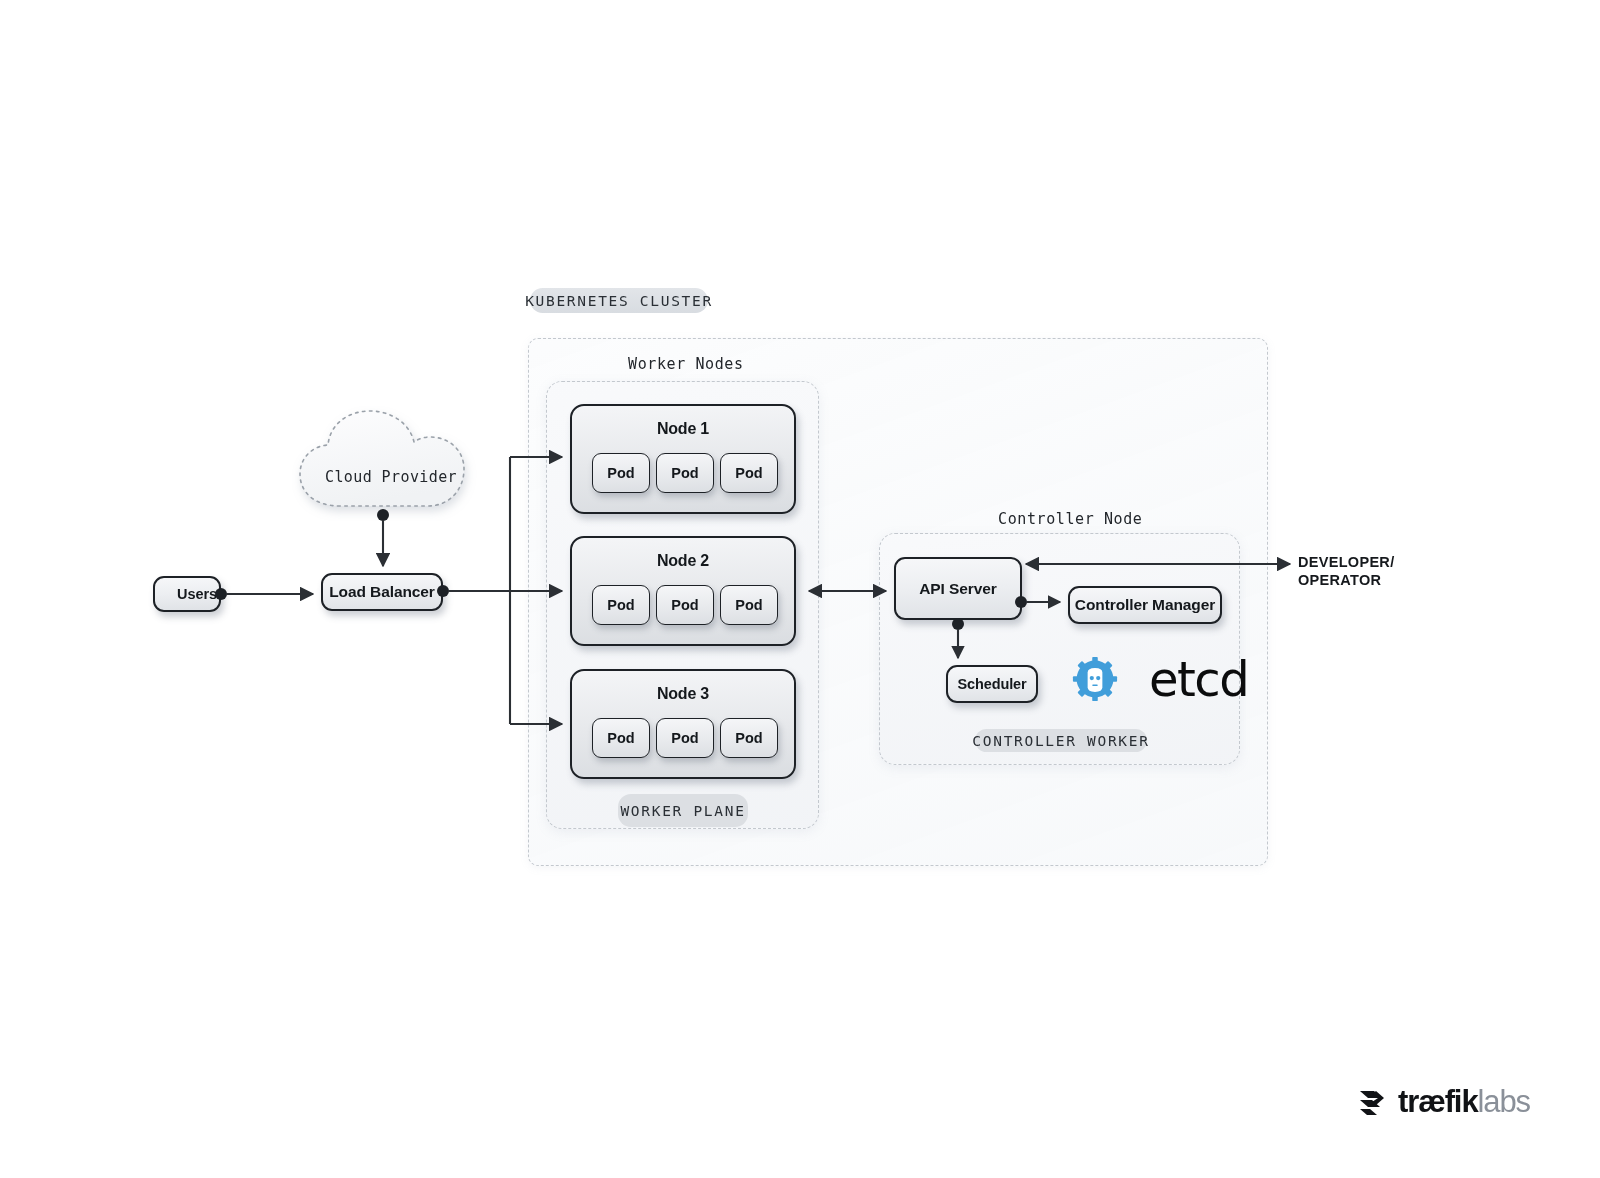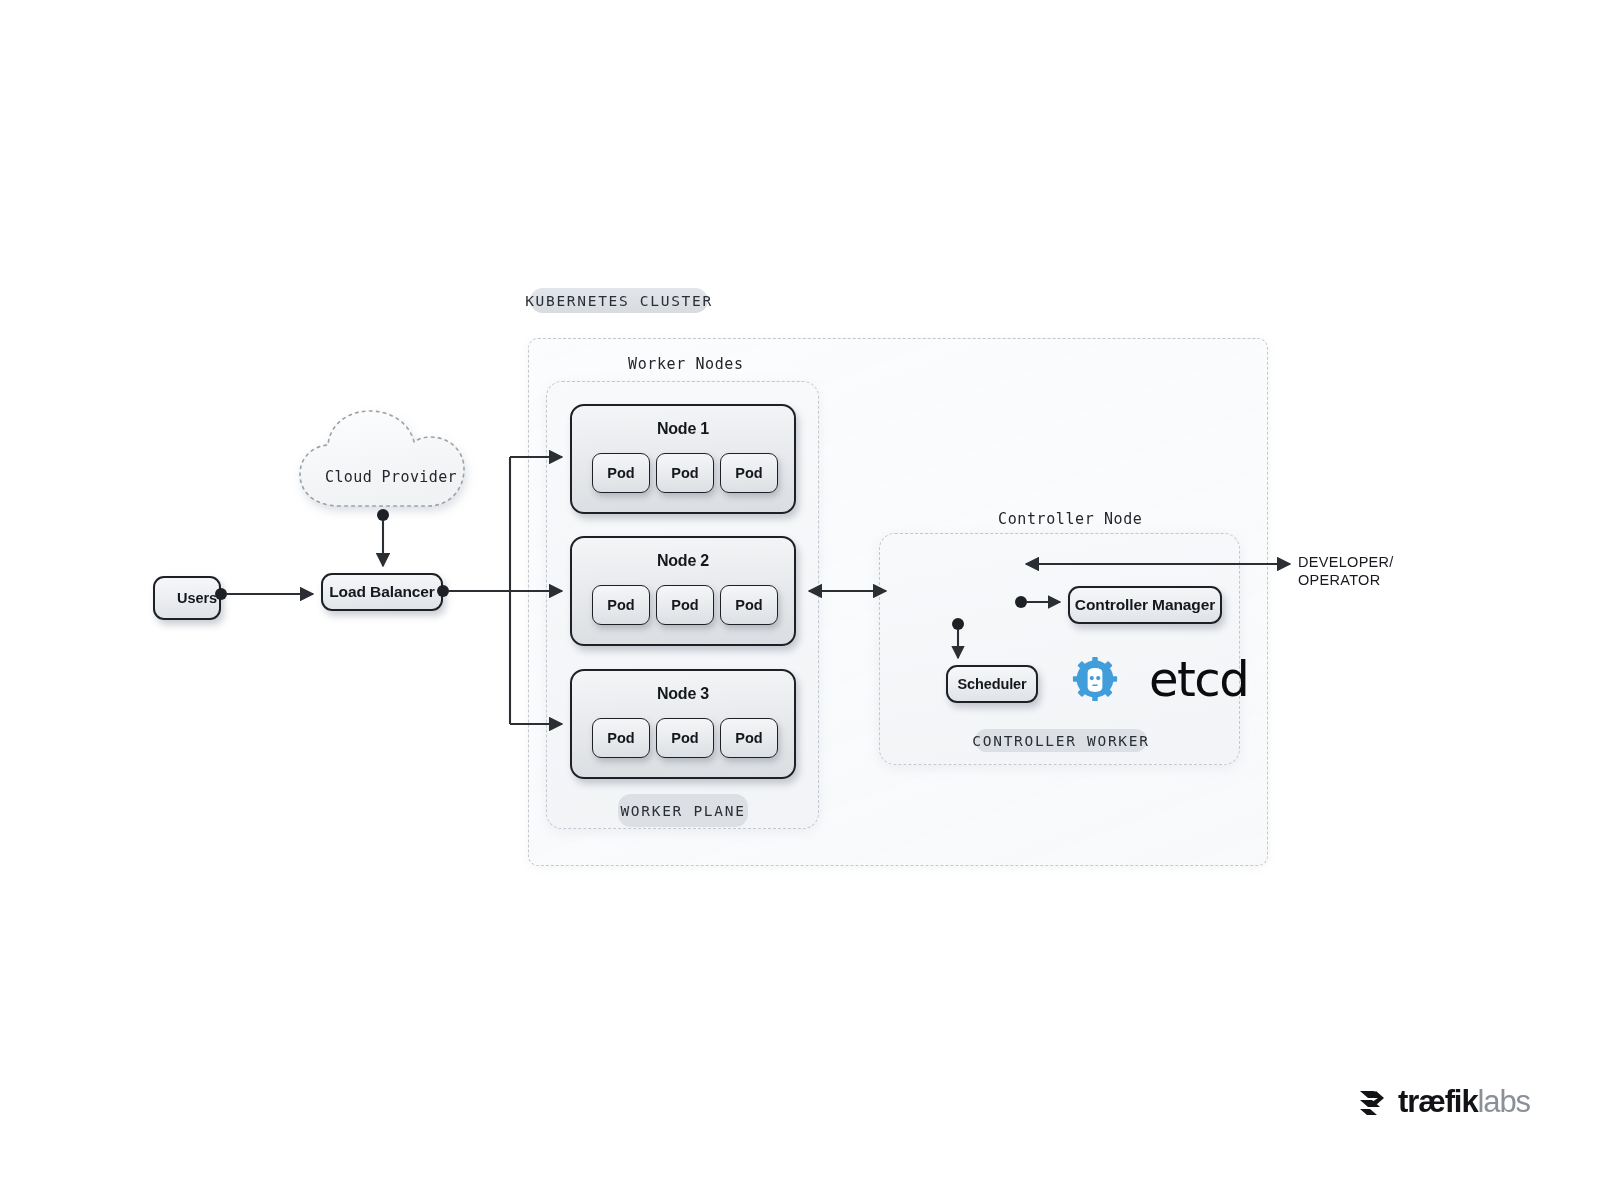--- a/index.html
+++ b/index.html
@@ -104,21 +104,21 @@
   }
 
   
   #wires { position: absolute; left:0; top:0; width:1600px; height:1178px; }
 
   
   .annot {
     position: absolute;
     font-family: "Liberation Sans", sans-serif;
     font-size: 14.5px;
-    font-weight: normal;
+    font-weight: bold;
     color: #16191d;
     letter-spacing: 0.3px;
     line-height: 1.25;
     white-space: nowrap;
   }
 
   
   .etcd { position: absolute; display: flex; align-items: center; gap: 28px; }
   .etcd-word {
     font-family: "DejaVu Sans", sans-serif;
@@ -168,20 +168,21 @@
     <div class="pod" style="left:84px; top:47px; width:58px; height:40px;">Pod</div>
     <div class="pod" style="left:148px; top:47px; width:58px; height:40px;">Pod</div>
   </div>
 
   <div class="pill" style="left:618px; top:794px; width:130px; height:33px;">WORKER PLANE</div>
 
   <div class="mono-title" style="left:998px; top:510px;">Controller Node</div>
 
   <div class="dashbox inner" style="left:879px; top:533px; width:361px; height:232px;"></div>
 
+  <div class="chip" style="left:894px; top:557px; width:128px; height:63px;">API Server</div>
 
   <div class="chip" style="left:1068px; top:586px; width:154px; height:38px;">Controller Manager</div>
 
   <div class="chip" style="left:946px; top:665px; width:92px; height:38px; font-size:14.5px;">Scheduler</div>
 
   <div class="etcd" style="left:1072px; top:655px;">
     <svg width="46" height="46" viewBox="0 0 100 100">
 
       <g fill="#419eda">
         <rect x="44" y="2" width="12" height="16" rx="2"></rect>
@@ -224,21 +225,21 @@
                C8 52 20 40 36 39
                C38 18 56 5 78 5
                C100 5 118 18 122 36
                C126 33 132 31 138 31
                C158 31 172 45 172 63
                C172 84 157 100 136 100 Z"></path>
     </svg>
   </div>
   <div class="cloud-label" style="left:325px; top:468px;">Cloud Provider</div>
 
-  <div class="chip" style="left:153px; top:576px; width:68px; height:44px; font-size:14.5px;padding-left:20px;">Users</div>
+  <div class="chip" style="left:153px; top:576px; width:68px; height:36px; font-size:14.5px;padding-left:20px;">Users</div>
 
   <div class="chip" style="left:321px; top:573px; width:122px; height:38px;">Load Balancer</div>
 
   <div class="annot" style="left:1298px; top:553px;">
     <div>DEVELOPER/</div>
     <div>OPERATOR</div>
   </div>
 
   <svg id="wires">
     <defs>

